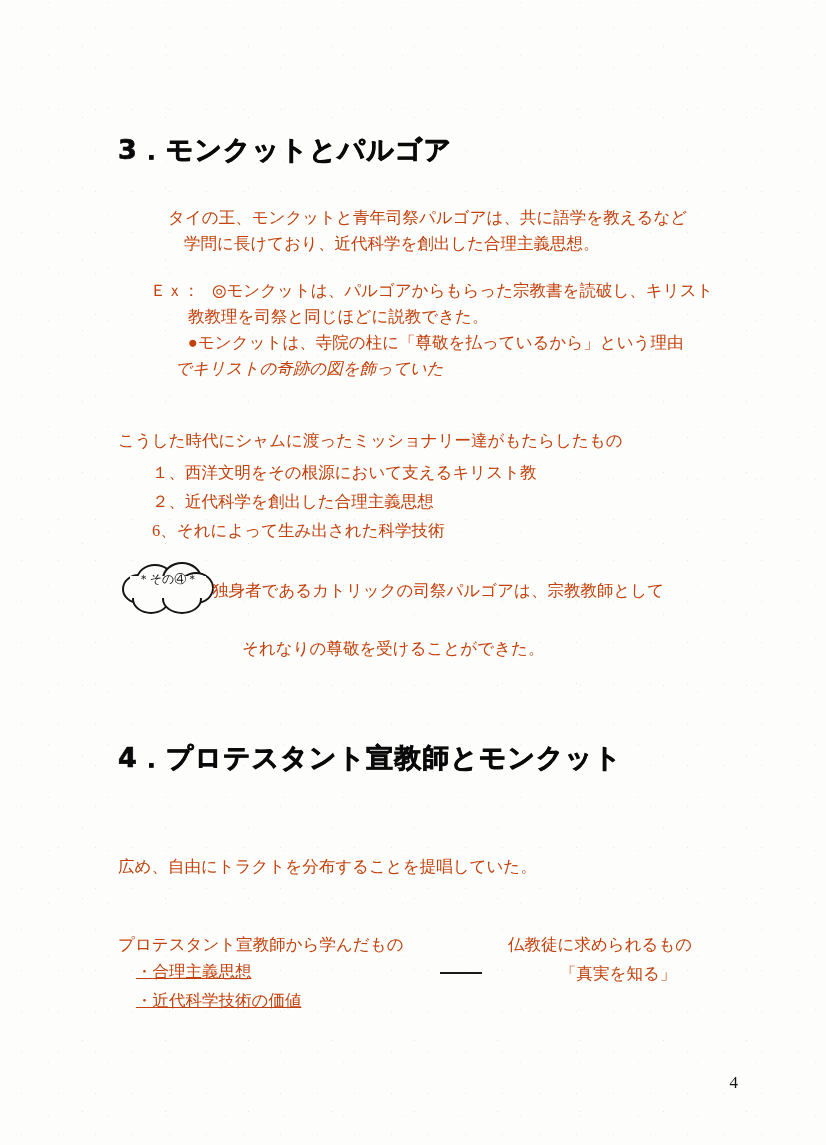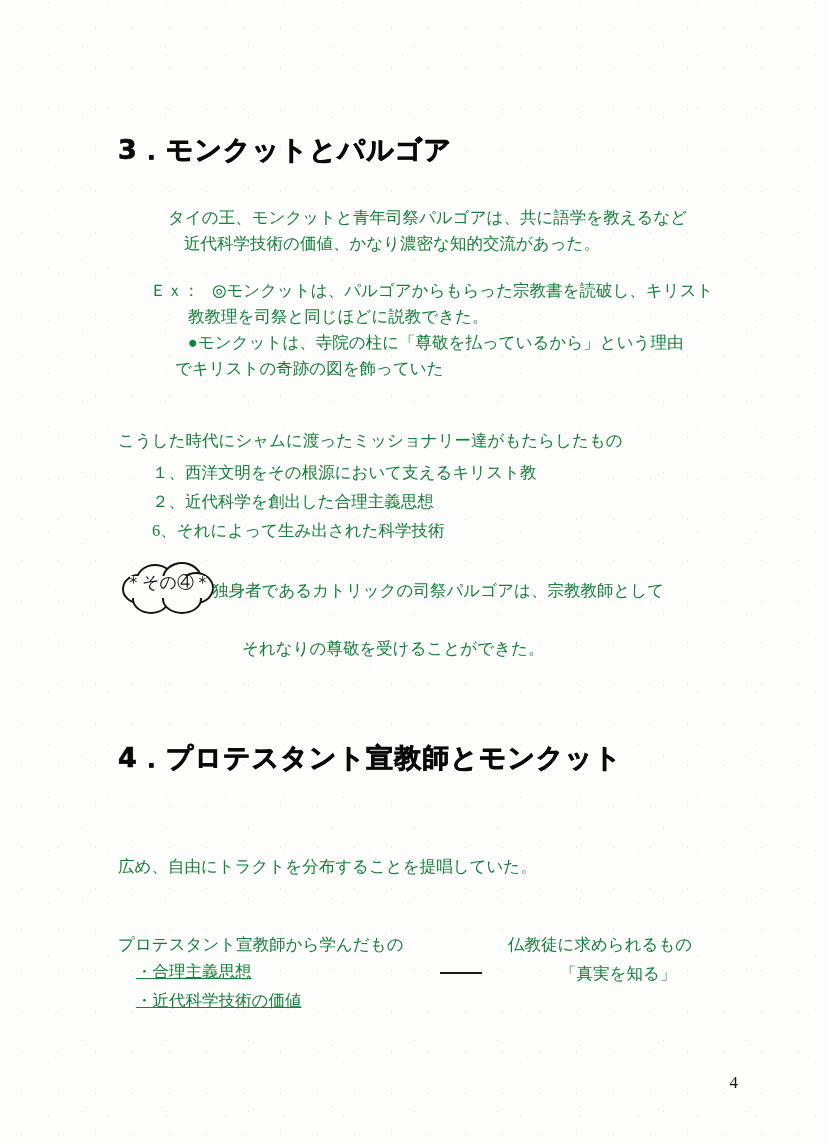--- a/index.html
+++ b/index.html
@@ -47,30 +47,30 @@
     -webkit-text-stroke: 0.7px #0a0a0a;
     white-space: nowrap;
   }
   #title-3 { left: 118px; top: 132px; }
   #title-4 { left: 118px; top: 740px; }
 
   .para {
     position: absolute;
     font-size: 16.5px;
     line-height: 26px;
-    color: #15803d;
+    color: #c2410c;
     white-space: nowrap;
   }
   .para .l { display: block; }
   .para .indent1 { padding-left: 16px; }
 
   #p-intro3 { left: 168px; top: 205px; }
   #p-ex { left: 150px; top: 278px; }
   #p-ex .hang { padding-left: 38px; }
-  #p-ex .hang2 { padding-left: 25px; }
+  #p-ex .hang2 { padding-left: 25px; font-style: italic; }
 
   #p-missionary { left: 118px; top: 428px; }
   #p-list3 { left: 152px; top: 458px; line-height: 29px; }
 
   #p-bubbletext { left: 212px; top: 578px; }
   #p-bubbletext .l2 { padding-left: 30px; margin-top: 32px; }
 
   #p-intro4 { left: 118px; top: 852px; line-height: 29px; }
 
   #p-left-head { left: 118px; top: 932px; }
@@ -106,21 +106,21 @@
   .bubble .b3 { left: 44px; top: 2px;  width: 36px; height: 30px; }
   .bubble .b4 { left: 60px; top: 12px; width: 32px; height: 28px; }
   .bubble .b5 { left: 14px; top: 24px; width: 34px; height: 26px; }
   .bubble .b6 { left: 44px; top: 24px; width: 36px; height: 26px; }
   .bubble .bubble-label {
     position: absolute;
     left: 0;
     top: 11px;
     width: 100px;
     text-align: center;
-    font-size: 17px;
+    font-size: 12px;
     color: #131313;
     z-index: 3;
     white-space: nowrap;
   }
   .bubble .cover {
     position: absolute;
     left: 12px; top: 16px;
     width: 76px; height: 22px;
     background: #fdfdfb;
     z-index: 2;
@@ -139,21 +139,21 @@
 
 <div class="page">
   <div class="noise"></div>
 
   <div class="content">
 
     <h1 class="section-title" id="title-3">3．モンクットとパルゴア</h1>
 
     <div class="para" id="p-intro3">
       <span class="l">タイの王、モンクットと青年司祭パルゴアは、共に語学を教えるなど</span>
-      <span class="l indent1">近代科学技術の価値、かなり濃密な知的交流があった。</span>
+      <span class="l indent1">学問に長けており、近代科学を創出した合理主義思想。</span>
     </div>
 
     <div class="para" id="p-ex">
       <span class="l">Ｅｘ：</span>
       <span class="l hang" style="margin-top:-26px; padding-left:62px;">◎モンクットは、パルゴアからもらった宗教書を読破し、キリスト</span>
       <span class="l hang">教教理を司祭と同じほどに説教できた。</span>
       <span class="l hang">●モンクットは、寺院の柱に「尊敬を払っているから」という理由</span>
       <span class="l hang2">でキリストの奇跡の図を飾っていた</span>
     </div>
 

